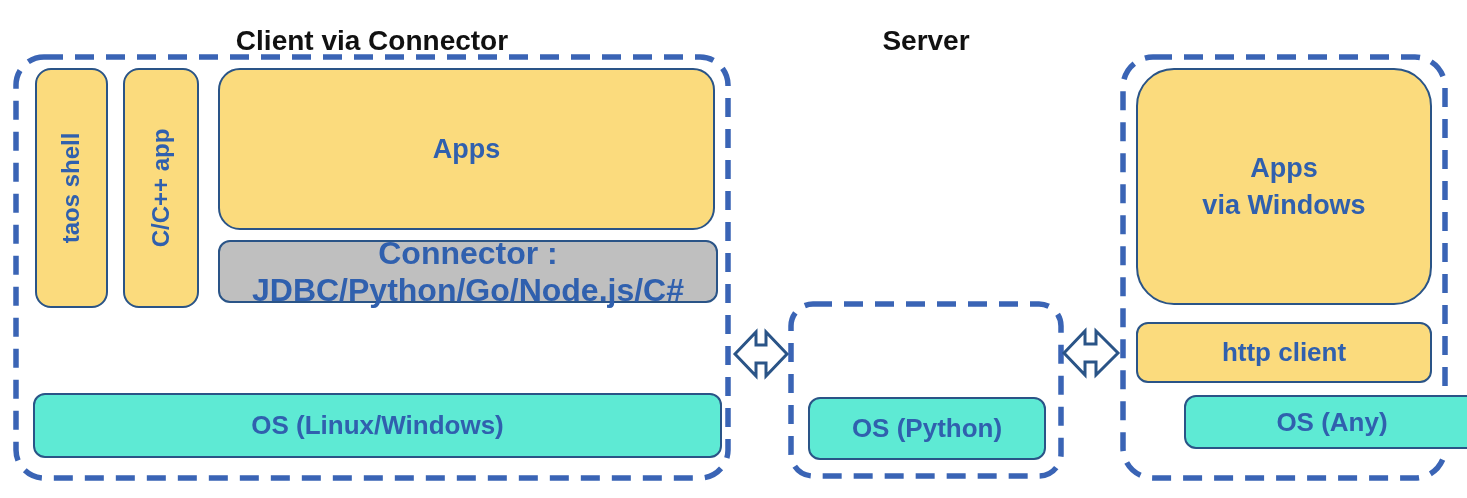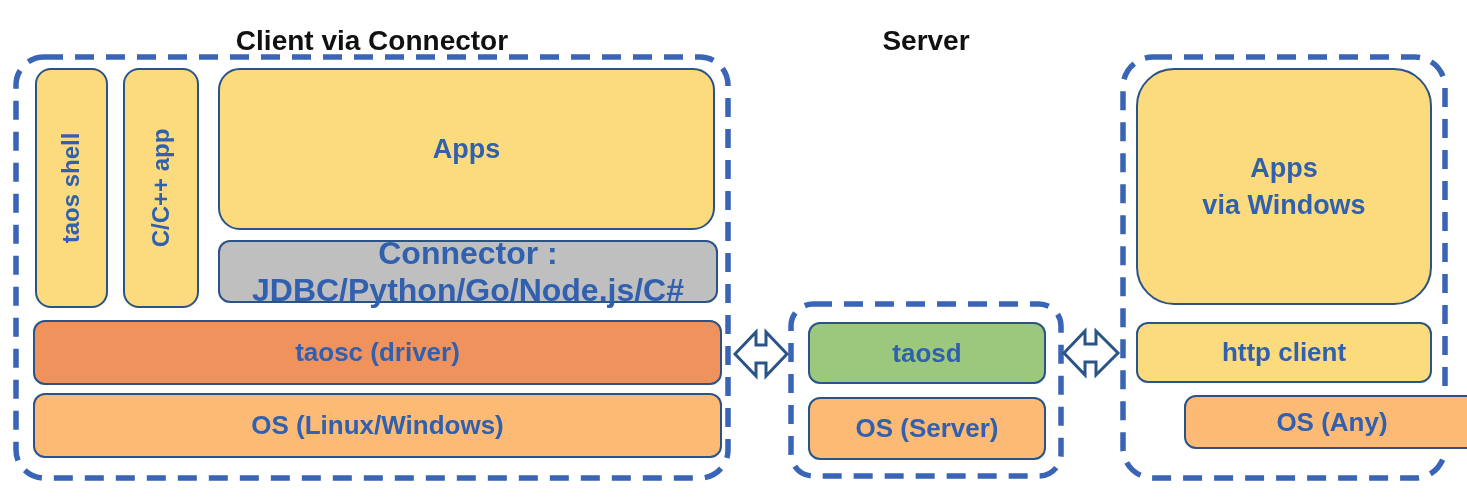--- a/index.html
+++ b/index.html
@@ -41,21 +41,21 @@
     justify-content: center;
     box-sizing: border-box;
     color: #3060AE;
     font-weight: bold;
     font-size: 26px;
     text-align: center;
   }
   .fill-yellow { background: #FBDB7D; }
   .fill-gray   { background: #BFBFBF; }
   .fill-orange { background: #F0925C; }
-  .fill-blue   { background: #fdba74; }
+  .fill-blue   { background: #5eead4; }
   .fill-green  { background: #9BC87D; }
 
   .r12 { border-radius: 12px; }
   .r16 { border-radius: 16px; }
   .r22 { border-radius: 22px; }
   .r38 { border-radius: 38px; }
 
   .vertical-label {
     transform: rotate(-90deg);
     white-space: nowrap;
@@ -108,32 +108,26 @@
   </div>
   <div class="box fill-yellow r16 box-cpp-app">
     <span class="vertical-label">C/C++ app</span>
   </div>
   <div class="box fill-yellow r22 box-apps">
     <span>Apps</span>
   </div>
   <div class="box fill-gray r12 box-connector">
     <span>Connector : JDBC/Python/Go/Node.js/C#</span>
   </div>
-  <div class="box fill-orange r12 box-taosc">
-    <span>taosc (driver)</span>
-  </div>
   <div class="box fill-blue r12 box-os-left">
     <span>OS (Linux/Windows)</span>
   </div>
 
-  <div class="box fill-green r12 box-taosd">
-    <span>taosd</span>
-  </div>
   <div class="box fill-blue r12 box-os-server">
-    <span>OS (Server)</span>
+    <span>OS (Python)</span>
   </div>
 
   <div class="box fill-yellow r38 box-apps-rest">
     <div class="two-line">
       <div>Apps</div>
       <div>via Windows</div>
     </div>
   </div>
   <div class="box fill-yellow r12 box-http">
     <span>http client</span>

